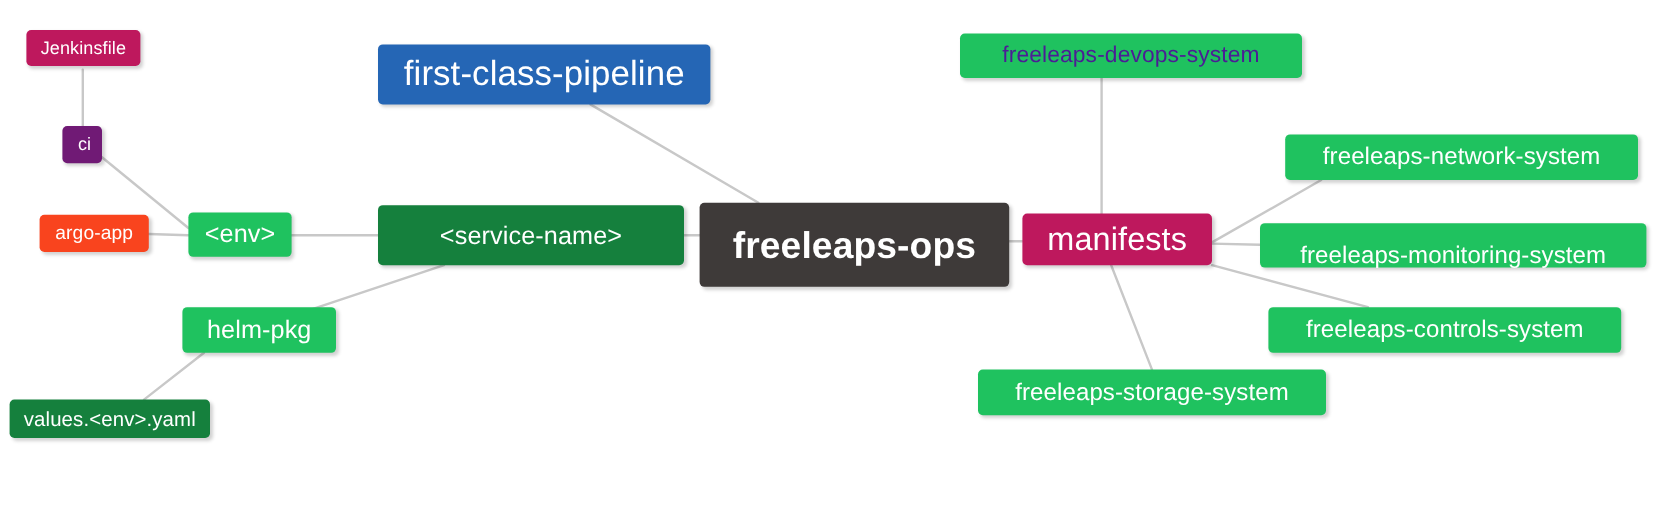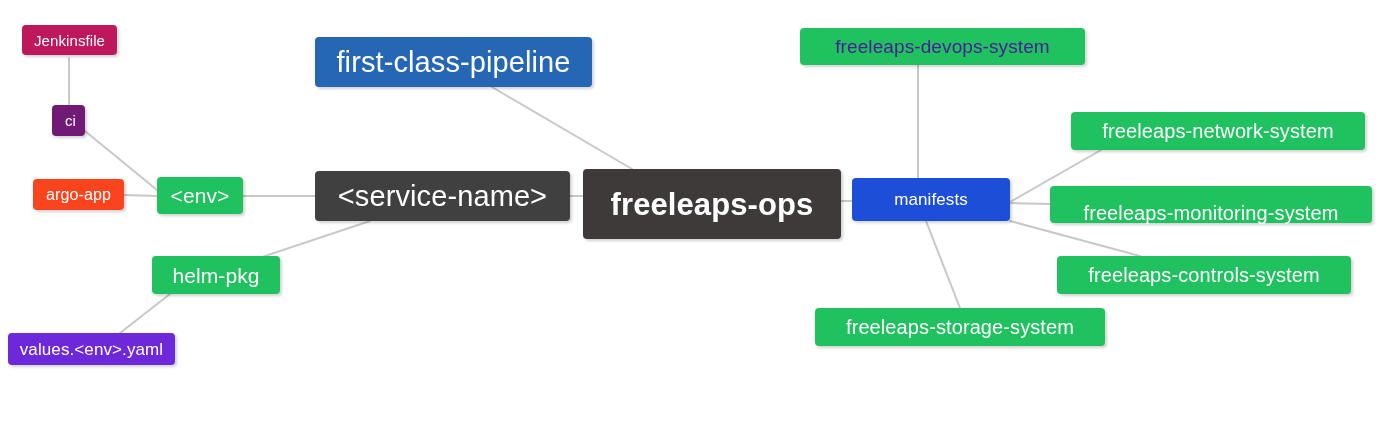--- a/index.html
+++ b/index.html
@@ -86,33 +86,33 @@
       </div>
       <div class="node node-red" style="left: 33px; top: 179px; width: 91px; height: 31px; font-size: 16px; background: rgb(249, 68, 30); color: rgb(255, 255, 255);">
         <span>argo-app</span>
       </div>
       <div class="node node-green" style="left: 157px; top: 177px; width: 86px; height: 37px; font-size: 21px; background: rgb(31, 194, 95); color: rgb(255, 255, 255);">
         <span>&lt;env&gt;</span>
       </div>
       <div class="node node-green" style="left: 152px; top: 256px; width: 128px; height: 38px; font-size: 21px; background: rgb(31, 194, 95); color: rgb(255, 255, 255);">
         <span>helm-pkg</span>
       </div>
-      <div class="node node-red" style="left: 8px; top: 333px; width: 167px; height: 32px; font-size: 17px; background: #6d28d9; color: rgb(255, 255, 255);">
+      <div class="node node-red" style="left: 8px; top: 333px; width: 167px; height: 32px; font-size: 17px; background: #15803d; color: rgb(255, 255, 255);">
         <span>values.&lt;env&gt;.yaml</span>
       </div>
       <div class="node node-blue" style="left: 315px; top: 37px; width: 277px; height: 50px; font-size: 29px; background: rgb(37, 102, 181); color: rgb(255, 255, 255);">
         <span>first-class-pipeline</span>
       </div>
-      <div class="node node-blue" style="left: 315px; top: 171px; width: 255px; height: 50px; font-size: 29px; background: #404040; color: rgb(255, 255, 255);">
+      <div class="node node-blue" style="left: 315px; top: 171px; width: 255px; height: 50px; font-size: 21px; background: #15803d; color: rgb(255, 255, 255);">
         <span>&lt;service-name&gt;</span>
       </div>
       <div class="node node-root" style="left: 583px; top: 169px; width: 258px; height: 70px; font-size: 31px; background: rgb(62, 58, 57); color: rgb(255, 255, 255); font-weight: bold;">
         <span>freeleaps-ops</span>
       </div>
-      <div class="node node-blue" style="left: 852px; top: 178px; width: 158px; height: 43px; font-size: 17px; background: #1d4ed8; color: rgb(255, 255, 255);">
+      <div class="node node-blue" style="left: 852px; top: 178px; width: 158px; height: 43px; font-size: 27px; background: #be185d; color: rgb(255, 255, 255);">
         <span>manifests</span>
       </div>
       <div class="node node-green" style="left: 800px; top: 28px; width: 285px; height: 37px; font-size: 19px; background: rgb(31, 194, 95); color: #4c1d95;">
         <span>freeleaps-devops-system</span>
       </div>
       <div class="node node-green" style="left: 1055px; top: 112px; width: 294px; height: 38px; font-size: 20px; background: rgb(31, 194, 95); color: rgb(255, 255, 255); margin-left: 16px;">
         <span>freeleaps-network-system</span>
       </div>
       <div class="node node-green" style="left: 1050px; top: 186px; width: 322px; height: 37px; font-size: 20px; background: rgb(31, 194, 95); color: rgb(255, 255, 255); align-items: flex-end;">
         <span>freeleaps-monitoring-system</span>

